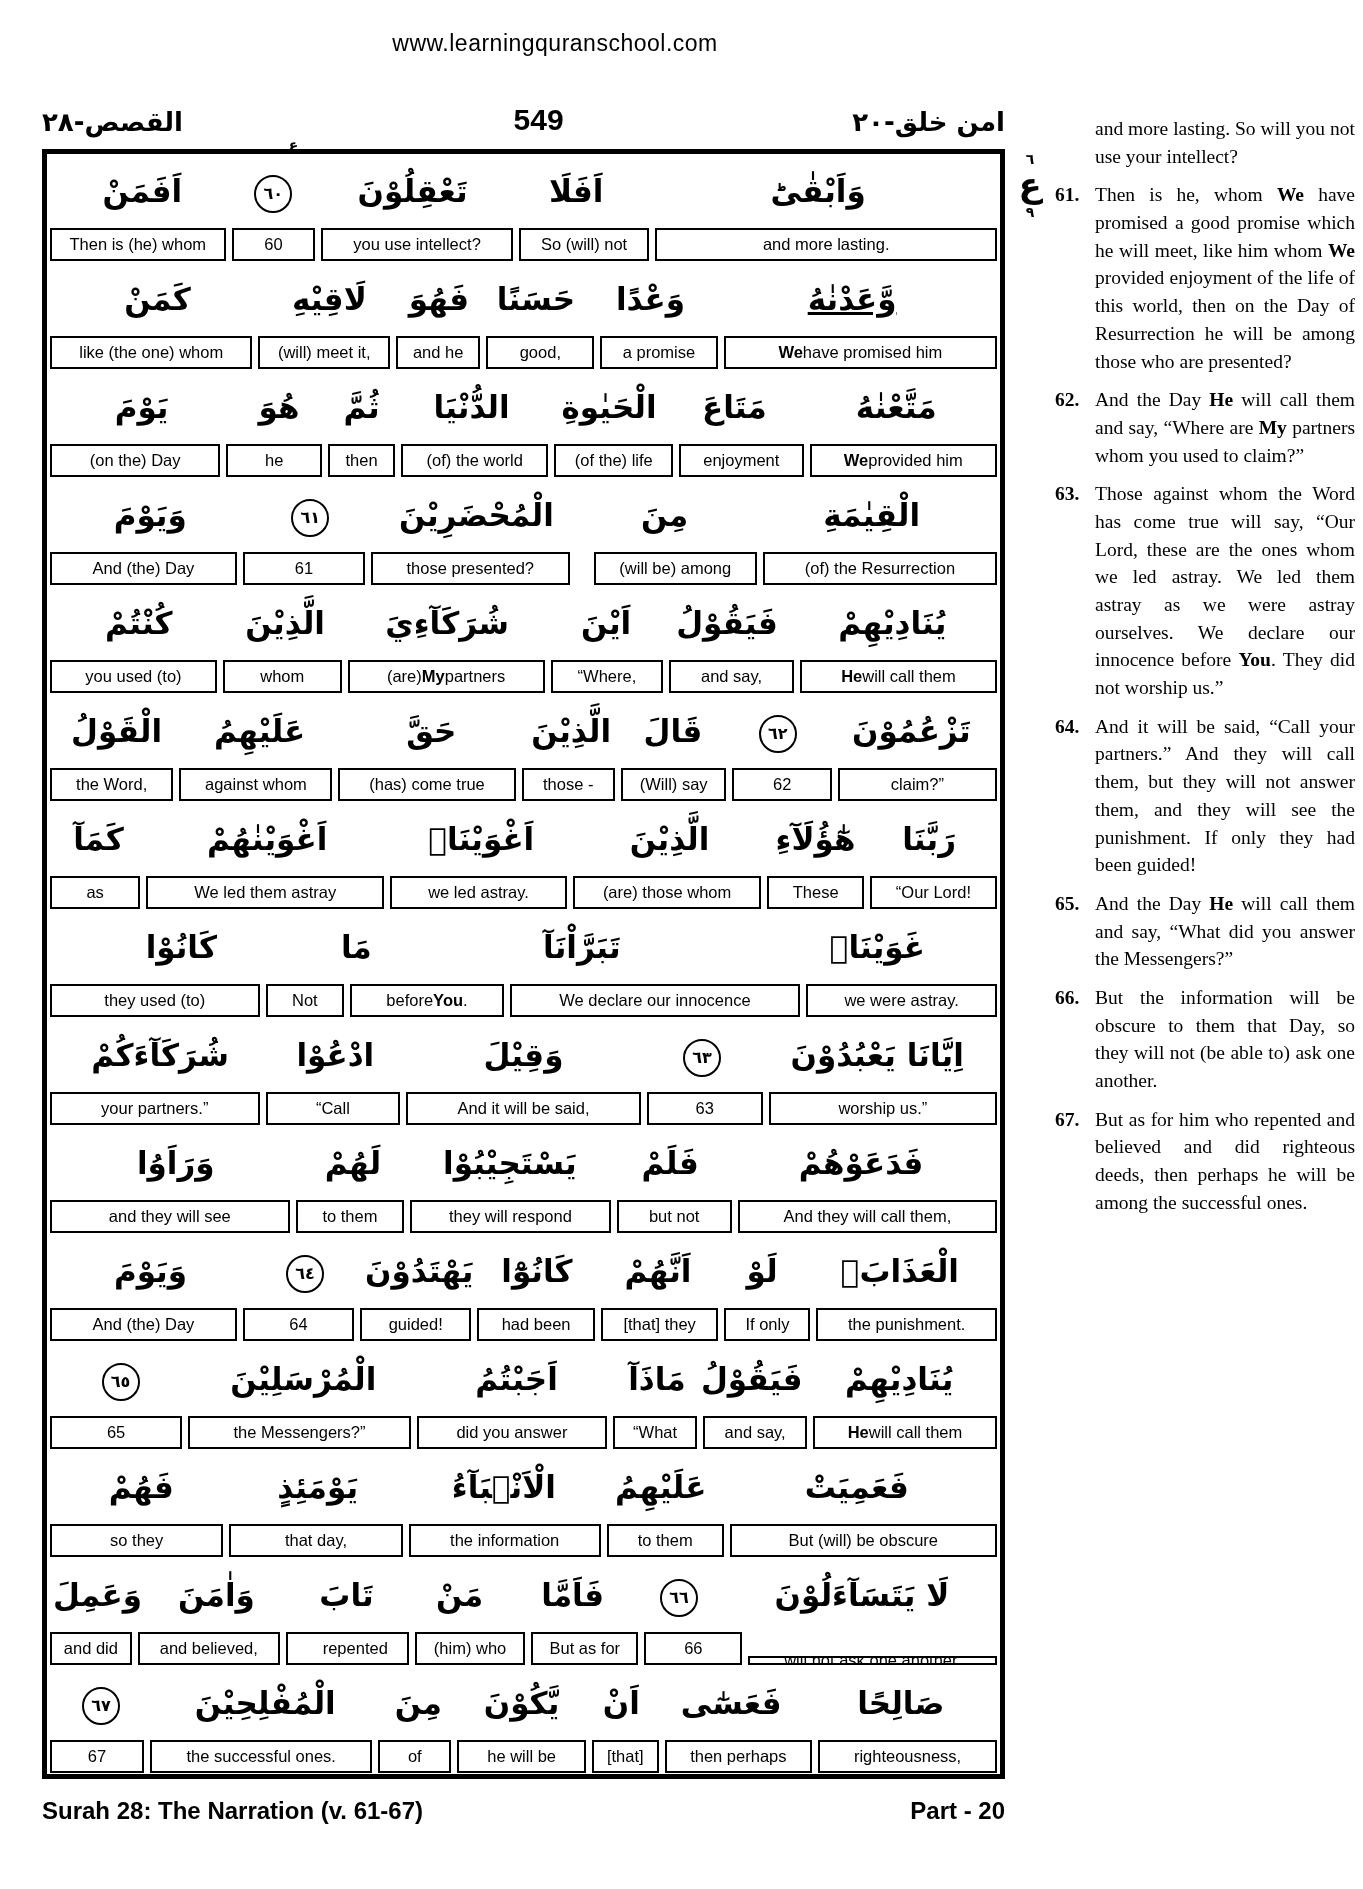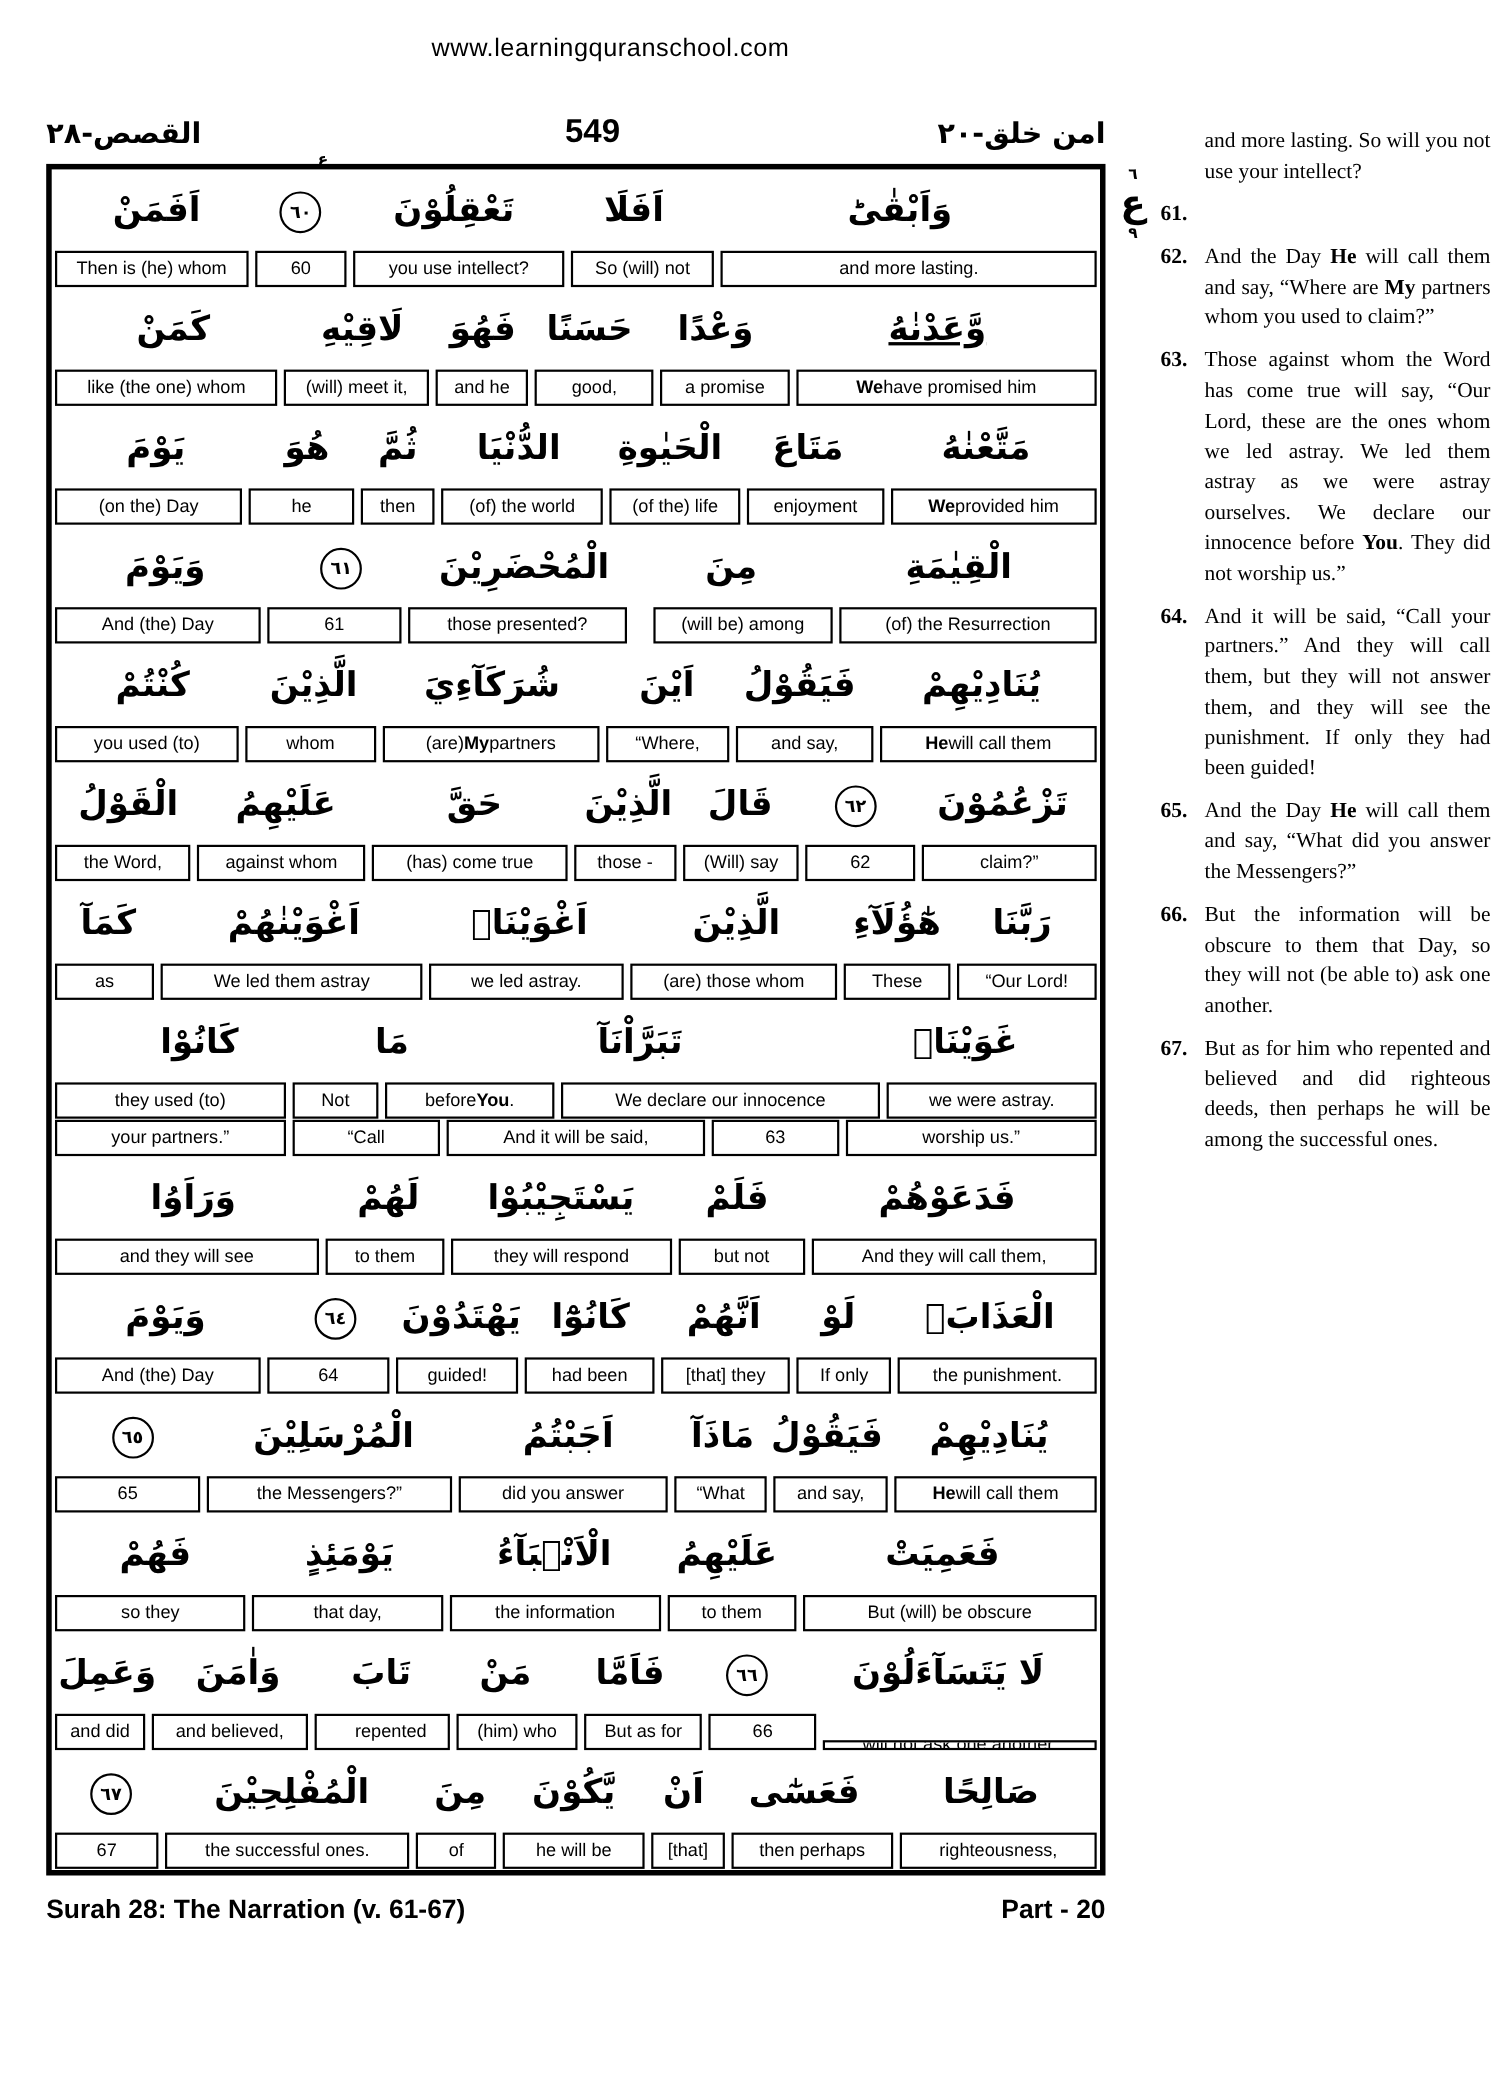--- a/index.html
+++ b/index.html
@@ -190,20 +190,27 @@
           </div>
           <div class="english-row">
             <div class="english-cell" style="flex-grow: 1.65; flex-basis: 0px;">they used (to)</div>
             <div class="english-cell" style="flex-grow: 0.6; flex-basis: 0px;">Not</div>
             <div class="english-cell" style="flex-grow: 1.2; flex-basis: 0px;">before <b>You</b>.</div>
             <div class="english-cell" style="flex-grow: 2.3; flex-basis: 0px;">We declare our innocence</div>
             <div class="english-cell" style="flex-grow: 1.5; flex-basis: 0px;">we were astray.</div>
           </div>
         </div>
         <div class="row-pair">
+          <div class="arabic-row">
+            <div class="arabic-cell" style="flex-grow: 1.65; flex-basis: 0px;">شُرَكَآءَكُمْ</div>
+            <div class="arabic-cell" style="flex-grow: 1.05; flex-basis: 0px;">ادْعُوْا</div>
+            <div class="arabic-cell" style="flex-grow: 1.85; flex-basis: 0px;">وَقِيْلَ</div>
+            <div class="arabic-cell" style="flex-grow: 0.9; flex-basis: 0px;"><span class="circle-wrap"><span class="verse-circle">٦٣</span></span></div>
+            <div class="arabic-cell" style="flex-grow: 1.8; flex-basis: 0px;">اِيَّانَا يَعْبُدُوْنَ</div>
+          </div>
           <div class="english-row">
             <div class="english-cell" style="flex-grow: 1.65; flex-basis: 0px;">your partners.”</div>
             <div class="english-cell" style="flex-grow: 1.05; flex-basis: 0px;">“Call</div>
             <div class="english-cell" style="flex-grow: 1.85; flex-basis: 0px;">And it will be said,</div>
             <div class="english-cell" style="flex-grow: 0.9; flex-basis: 0px;">63</div>
             <div class="english-cell" style="flex-grow: 1.8; flex-basis: 0px;">worship us.”</div>
           </div>
         </div>
         <div class="row-pair">
           <div class="arabic-row">
@@ -323,20 +330,21 @@
       <span class="b">٩</span>
     </div>
 
     <div class="sidebar" id="sidebar">
         <div class="verse-para">
           <div class="verse-num"></div>
           <div class="verse-text">and more lasting. So will you not use your intellect?</div>
         </div>
         <div class="verse-para">
           <div class="verse-num">61.</div>
+          <div class="verse-text">Then is he, whom <b>We</b> have promised a good promise which he will meet, like him whom <b>We</b> provided enjoyment of the life of this world, then on the Day of Resurrection he will be among those who are presented?</div>
         </div>
         <div class="verse-para">
           <div class="verse-num">62.</div>
           <div class="verse-text">And the Day <b>He</b> will call them and say, “Where are <b>My</b> partners whom you used to claim?”</div>
         </div>
         <div class="verse-para">
           <div class="verse-num">63.</div>
           <div class="verse-text">Those against whom the Word has come true will say, “Our Lord, these are the ones whom we led astray. We led them astray as we were astray ourselves. We declare our innocence before <b>You</b>. They did not worship us.”</div>
         </div>
         <div class="verse-para">

